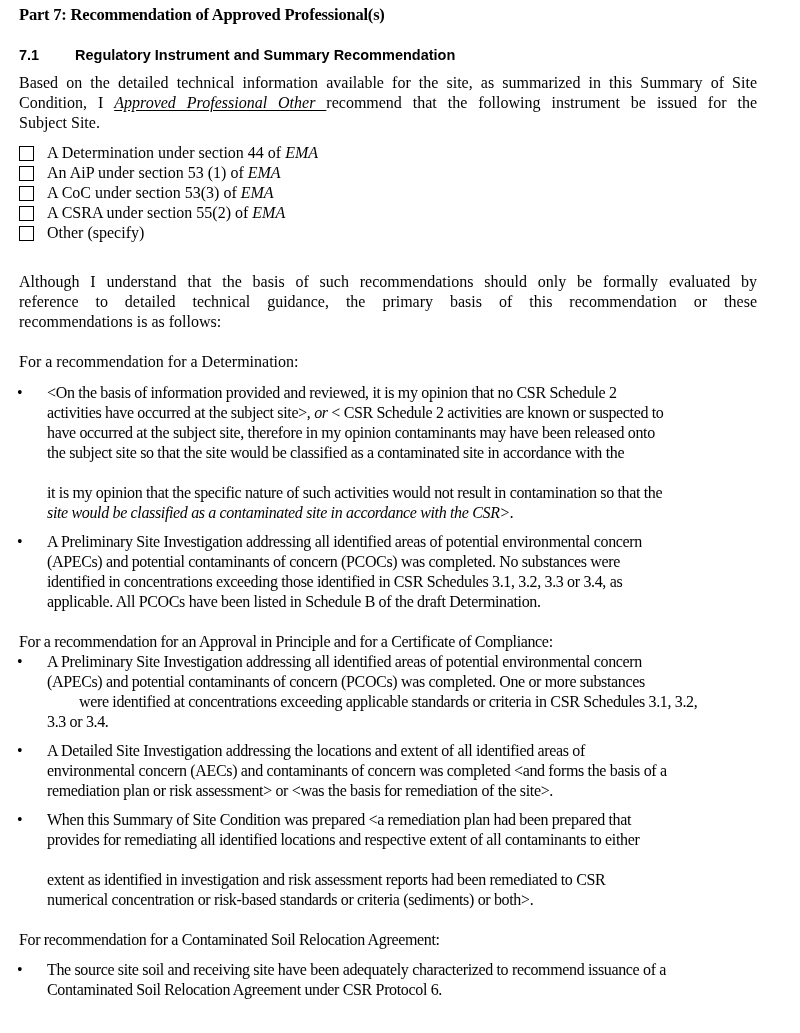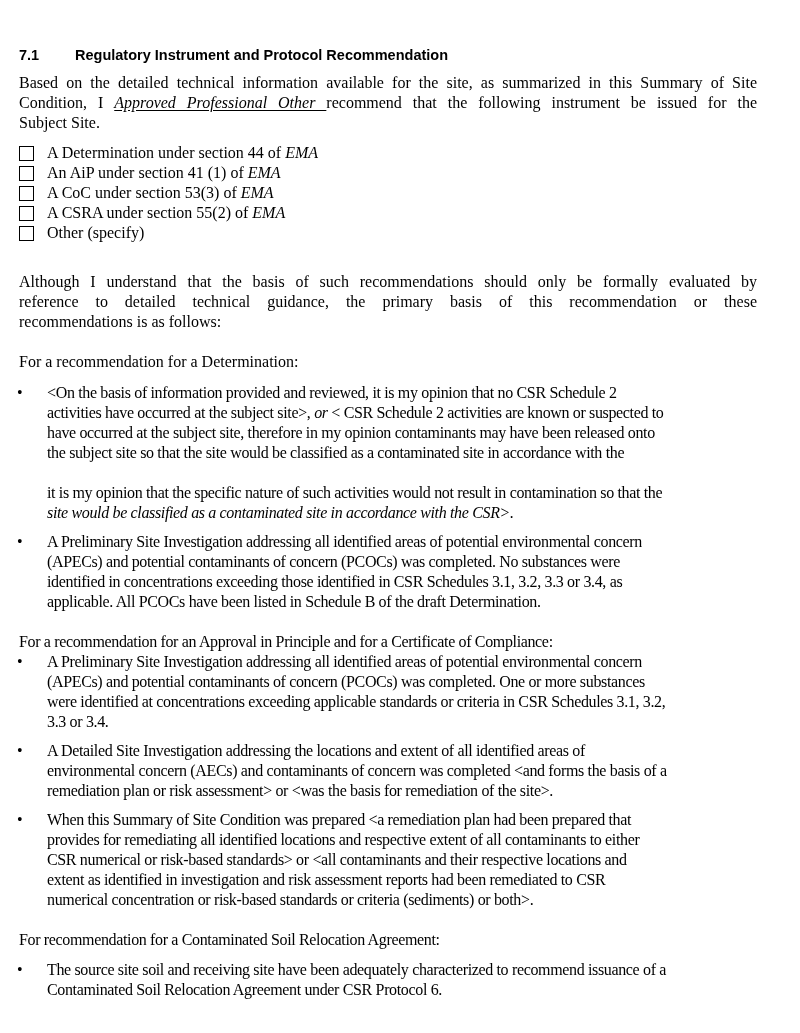--- a/index.html
+++ b/index.html
@@ -30,36 +30,37 @@
   }
   .cb-label { position: absolute; left: 28px; top: 0; }
   .bullet { position: absolute; left: 17px; font-size: 16px; line-height: 20px; }
   .bl { letter-spacing: -0.35px; }
 </style>
 </head>
 <body>
 
 <div class="page">
 
+  <div class="line part-title">Part 7:  Recommendation of Approved Professional(s)</div>
 
   <div class="line sec-title">
-    <span class="sec-num">7.1</span><span>Regulatory Instrument and Protocol Recommendation</span>
+    <span class="sec-num">7.1</span><span>Regulatory Instrument and Summary Recommendation</span>
   </div>
 
   <div class="line just" style="top:73px;">Based on the detailed technical information available for the site, as summarized in this Summary of Site</div>
   <div class="line just" style="top:93px;"><span>Condition, I </span><span class="ap-name">Approved Professional Other </span><span>recommend that the following instrument be issued for the</span></div>
   <div class="line" style="top:113px;">Subject Site.</div>
 
   <div class="cb-row" style="top:143px;">
     <span class="cb"></span>
     <span class="cb-label"><span>A Determination under section 44 of </span><span class="ital">EMA</span></span>
   </div>
   <div class="cb-row" style="top:163px;">
     <span class="cb"></span>
-    <span class="cb-label"><span>An AiP under section 41 (1) of </span><span class="ital">EMA</span></span>
+    <span class="cb-label"><span>An AiP under section 53 (1) of </span><span class="ital">EMA</span></span>
   </div>
   <div class="cb-row" style="top:183px;">
     <span class="cb"></span>
     <span class="cb-label"><span>A CoC under section 53(3) of </span><span class="ital">EMA</span></span>
   </div>
   <div class="cb-row" style="top:203px;">
     <span class="cb"></span>
     <span class="cb-label"><span>A CSRA under section 55(2) of </span><span class="ital">EMA</span></span>
   </div>
   <div class="cb-row" style="top:223px;">
@@ -85,32 +86,31 @@
   <div class="line ind bl" style="top:532px;">A Preliminary Site Investigation addressing all identified areas of potential environmental concern</div>
   <div class="line ind bl" style="top:552px;">(APECs) and potential contaminants of concern (PCOCs) was completed. No substances were</div>
   <div class="line ind bl" style="top:572px;">identified in concentrations exceeding those identified in CSR Schedules 3.1, 3.2, 3.3 or 3.4, as</div>
   <div class="line ind bl" style="top:592px;">applicable. All PCOCs have been listed in Schedule B of the draft Determination.</div>
 
   <div class="line bl" style="top:632px;">For a recommendation for an Approval in Principle and for a Certificate of Compliance:</div>
 
   <span class="bullet" style="top:652px;">•</span>
   <div class="line ind bl" style="top:652px;">A Preliminary Site Investigation addressing all identified areas of potential environmental concern</div>
   <div class="line ind bl" style="top:672px;">(APECs) and potential contaminants of concern (PCOCs) was completed. One or more substances</div>
-  <div class="line ind bl" style="top:692px;">were identified at concentrations exceeding applicable standards or criteria in CSR Schedules 3.1, 3.2,</div>
+  <div class="line ind bl" style="top:692px;margin-left:32px;">were identified at concentrations exceeding applicable standards or criteria in CSR Schedules 3.1, 3.2,</div>
   <div class="line ind bl" style="top:712px;">3.3 or 3.4.</div>
 
   <span class="bullet" style="top:741px;">•</span>
   <div class="line ind bl" style="top:741px;">A Detailed Site Investigation addressing the locations and extent of all identified areas of</div>
   <div class="line ind bl" style="top:761px;">environmental concern (AECs) and contaminants of concern was completed &lt;and forms the basis of a</div>
   <div class="line ind bl" style="top:781px;">remediation plan or risk assessment&gt; or &lt;was the basis for remediation of the site&gt;.</div>
 
   <span class="bullet" style="top:810px;">•</span>
   <div class="line ind bl" style="top:810px;">When this Summary of Site Condition was prepared &lt;a remediation plan had been prepared that</div>
   <div class="line ind bl" style="top:830px;">provides for remediating all identified locations and respective extent of all contaminants to either</div>
-  <div class="line ind bl" style="top:850px;">CSR numerical or risk-based standards&gt; or &lt;all contaminants and their respective locations and</div>
   <div class="line ind bl" style="top:870px;">extent as identified in investigation and risk assessment reports had been remediated to CSR</div>
   <div class="line ind bl" style="top:890px;">numerical concentration or risk-based standards or criteria (sediments) or both&gt;.</div>
 
   <div class="line bl" style="top:930px;text-align:center;">For recommendation for a Contaminated Soil Relocation Agreement:</div>
 
   <span class="bullet" style="top:960px;">•</span>
   <div class="line ind bl" style="top:960px;">The source site soil and receiving site have been adequately characterized to recommend issuance of a</div>
   <div class="line ind bl" style="top:980px;text-align:center;">Contaminated Soil Relocation Agreement under CSR Protocol 6.</div>
 
 </div>

